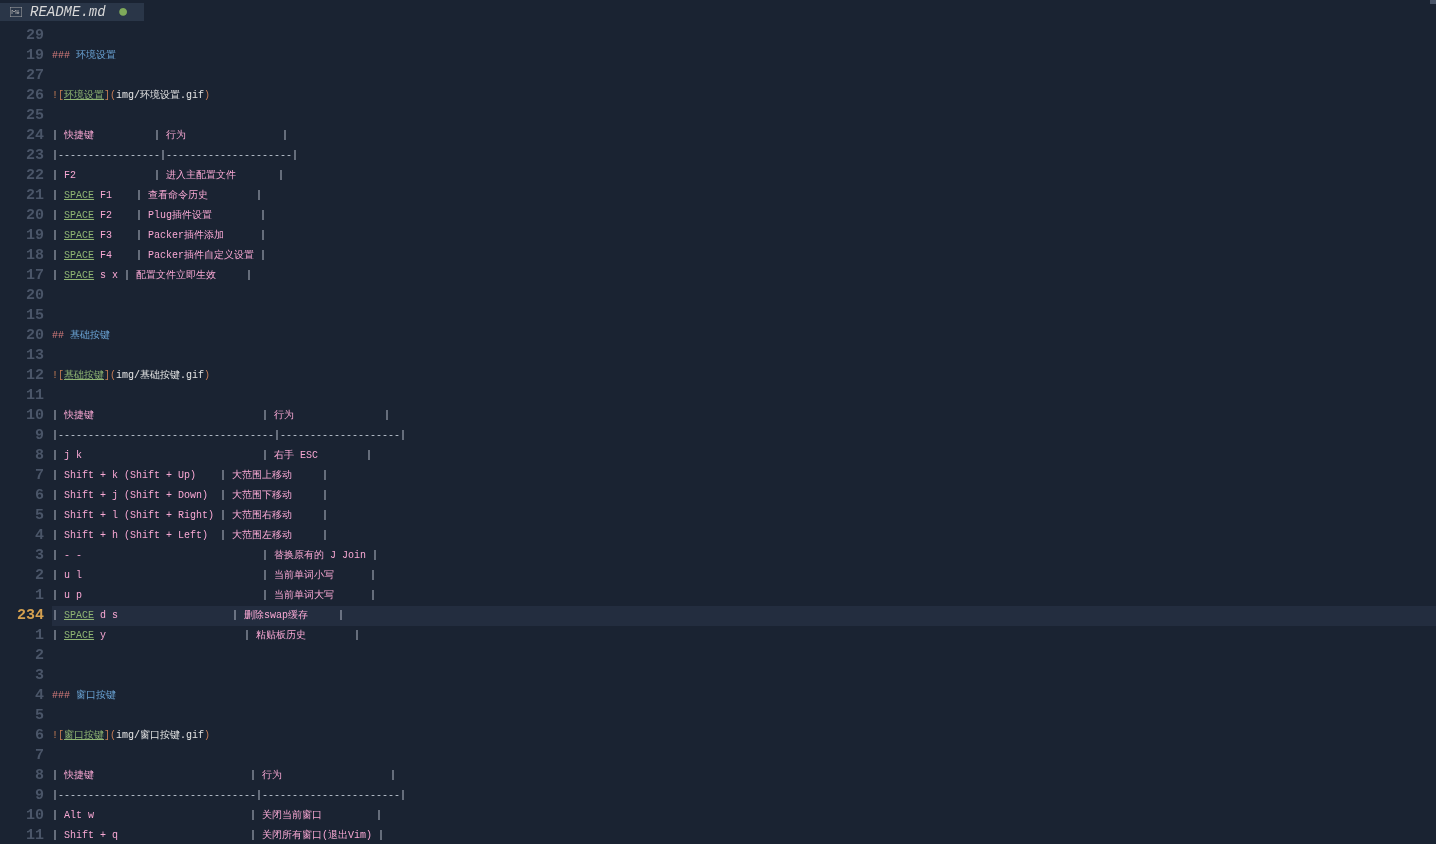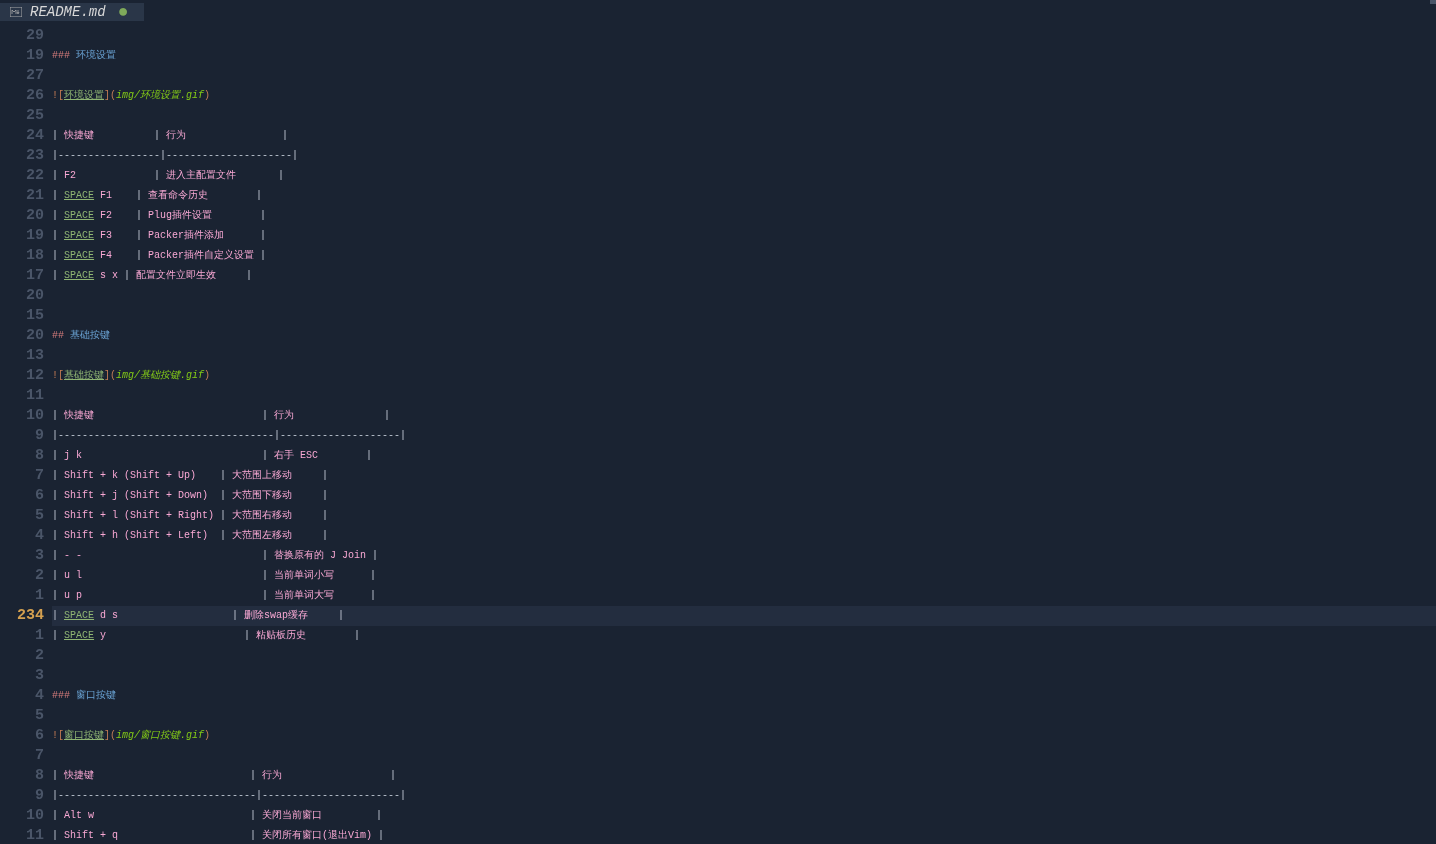--- a/index.html
+++ b/index.html
@@ -78,21 +78,21 @@
     height: 20px;
   }
   .line.current {
     background: #232d3f;
   }
   .hdr-hash { color: #d47b7b; }
   .hdr-text { color: #6aa3d4; font-weight: 500; }
   .link-bracket { color: #c47b54; }
   .link-text { color: #8fb573; text-decoration: underline; }
   .link-paren { color: #c47b54; }
-  .link-url { color: #84cc16; font-style: italic; }
+  .link-url { color: #e5e5e5; }
   .pipe { color: #c0c8d4; }
   .dash { color: #c0c8d4; }
   .txt { color: #f9a8d4; }
   .kbd-space { color: #8fb573; text-decoration: underline; text-align: center; }
   .scrollbar {
     position: absolute;
     right: 0;
     top: 0;
     width: 6px;
     height: 100%;

